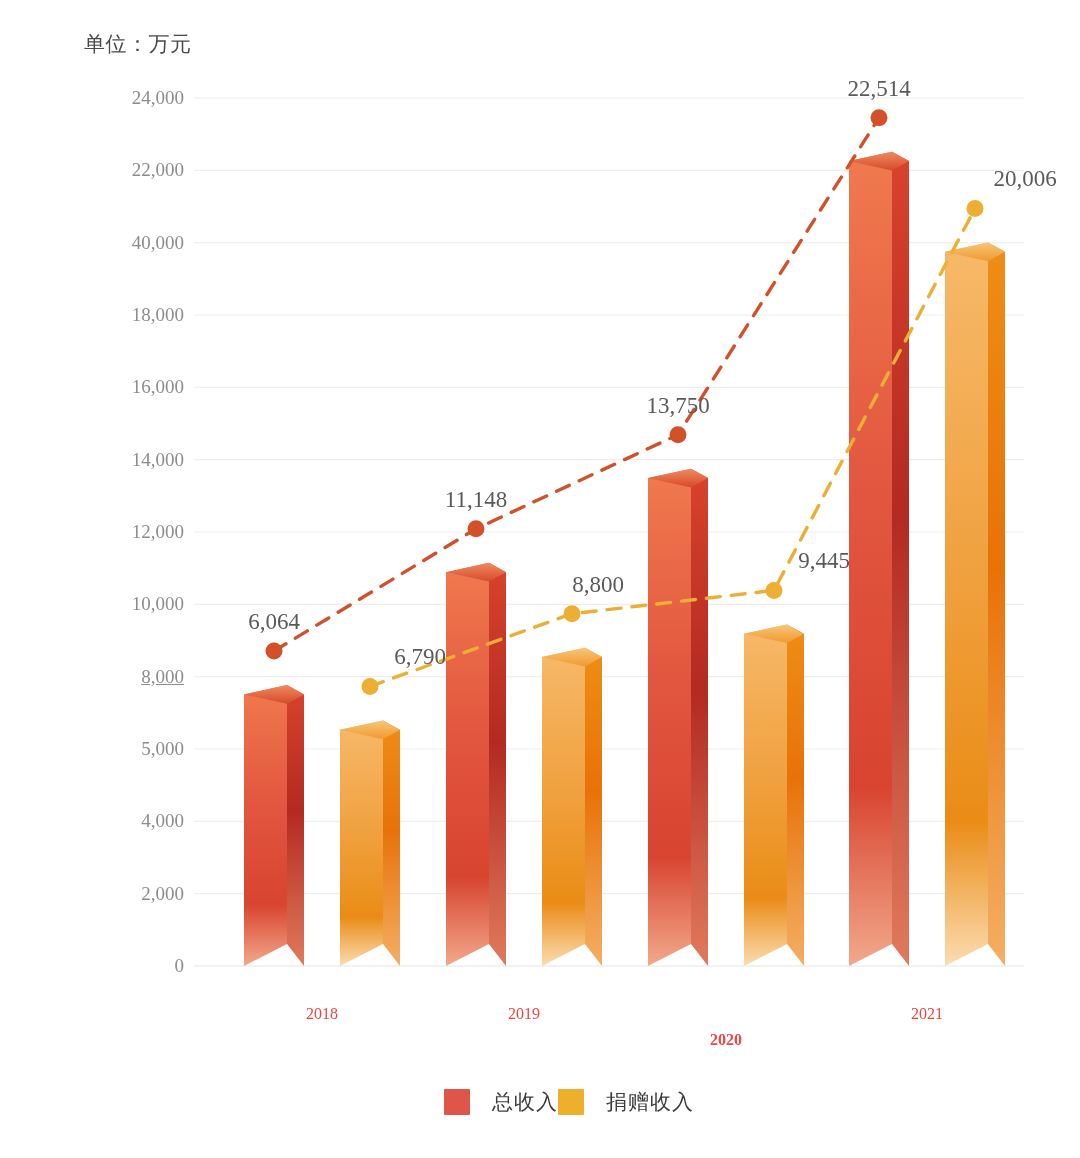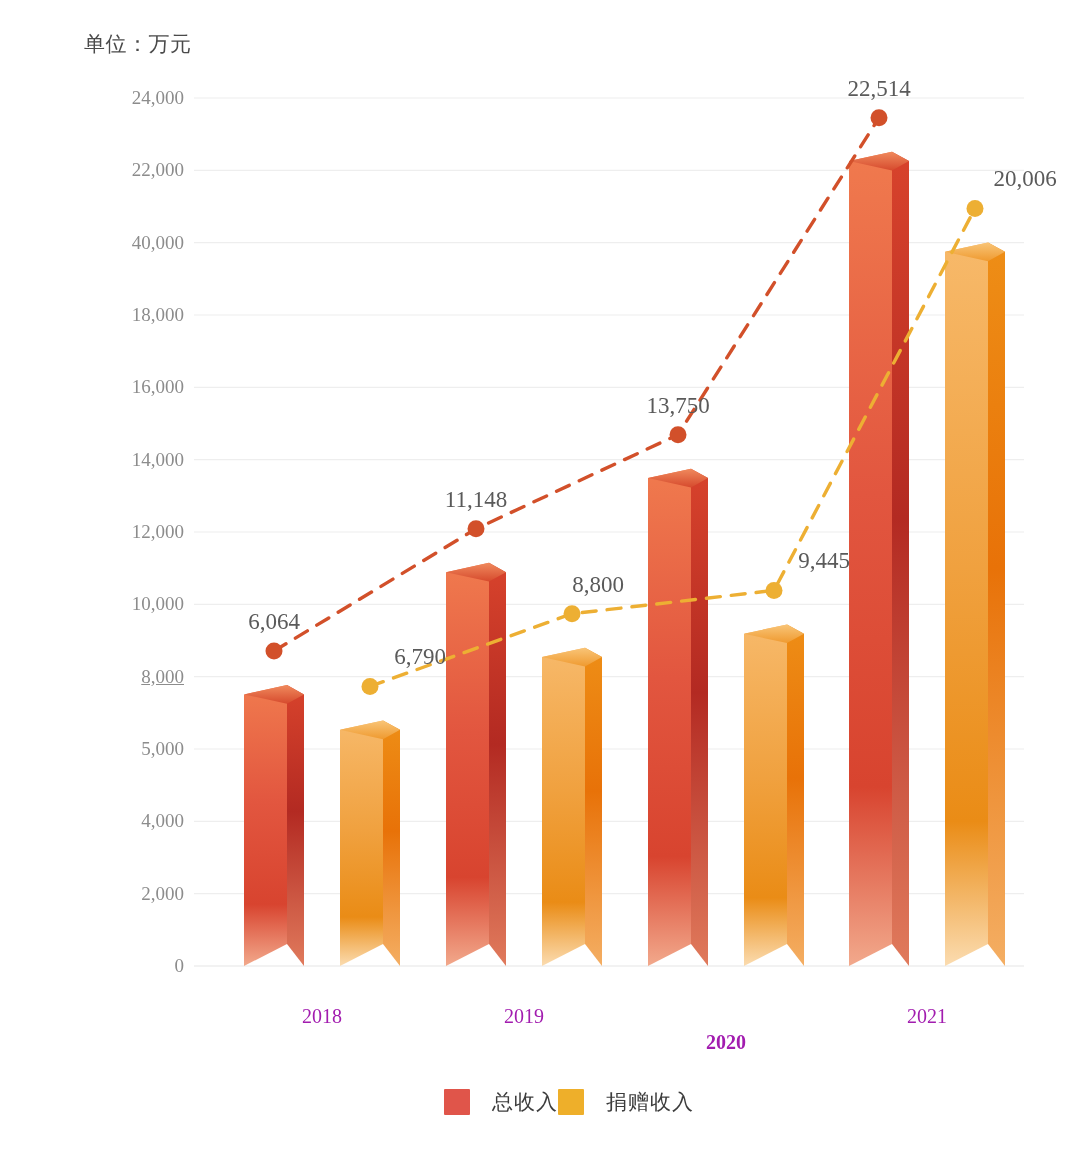--- a/index.html
+++ b/index.html
@@ -41,22 +41,22 @@
     text-align: right;
     font-size: 19px;
     color: #8c8c8c;
     transform: translateY(-50%);
     font-family: "Liberation Serif", "DejaVu Serif", serif;
   }
   .xtick {
     position: absolute;
     width: 140px;
     text-align: center;
-    font-size: 20px;
-    color: #a21caf;
+    font-size: 16px;
+    color: #ef4444;
     font-family: "Liberation Serif", "DejaVu Serif", serif;
   }
   .dlabel {
     position: absolute;
     font-size: 23px;
     color: #5a5a5a;
     white-space: nowrap;
     transform: translate(-50%, -100%);
     font-family: "Liberation Serif", "DejaVu Serif", serif;
   }

